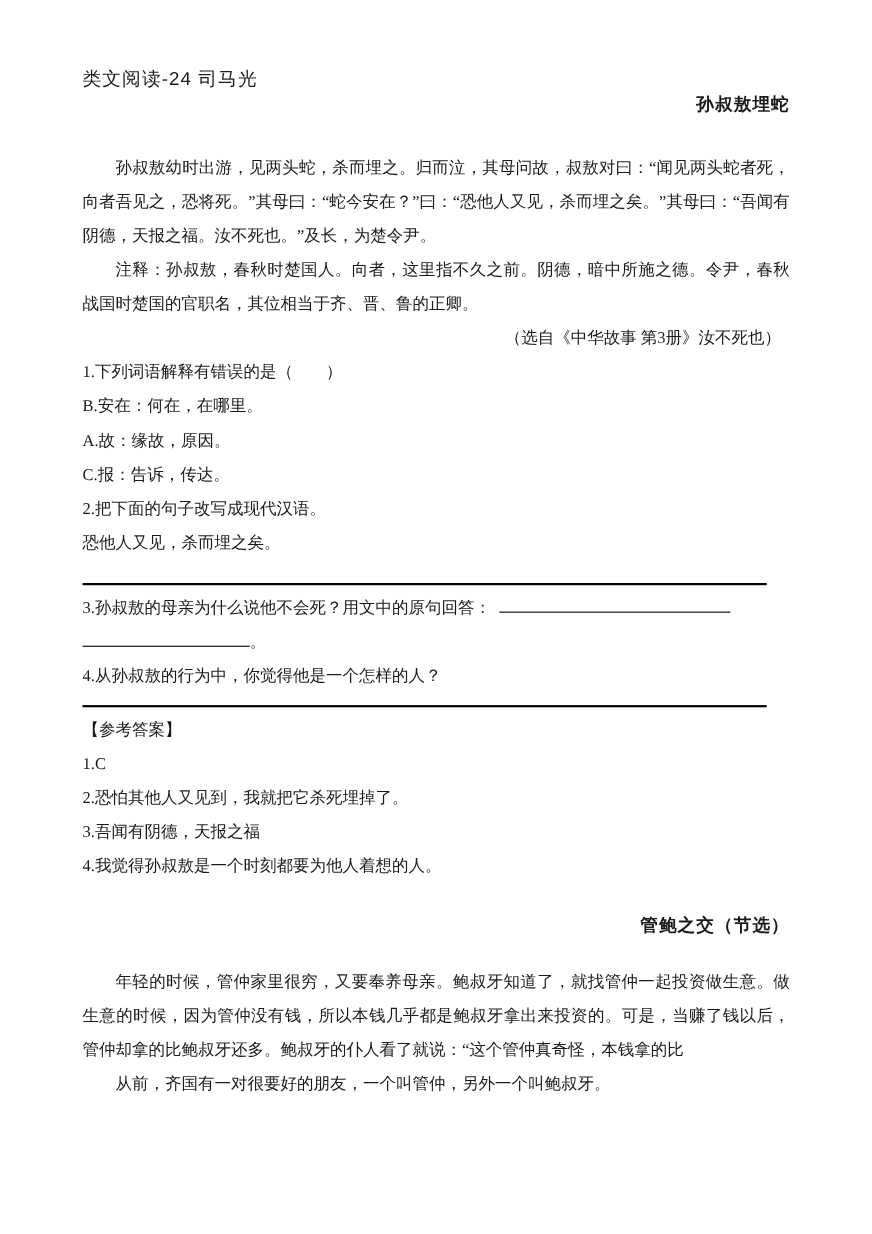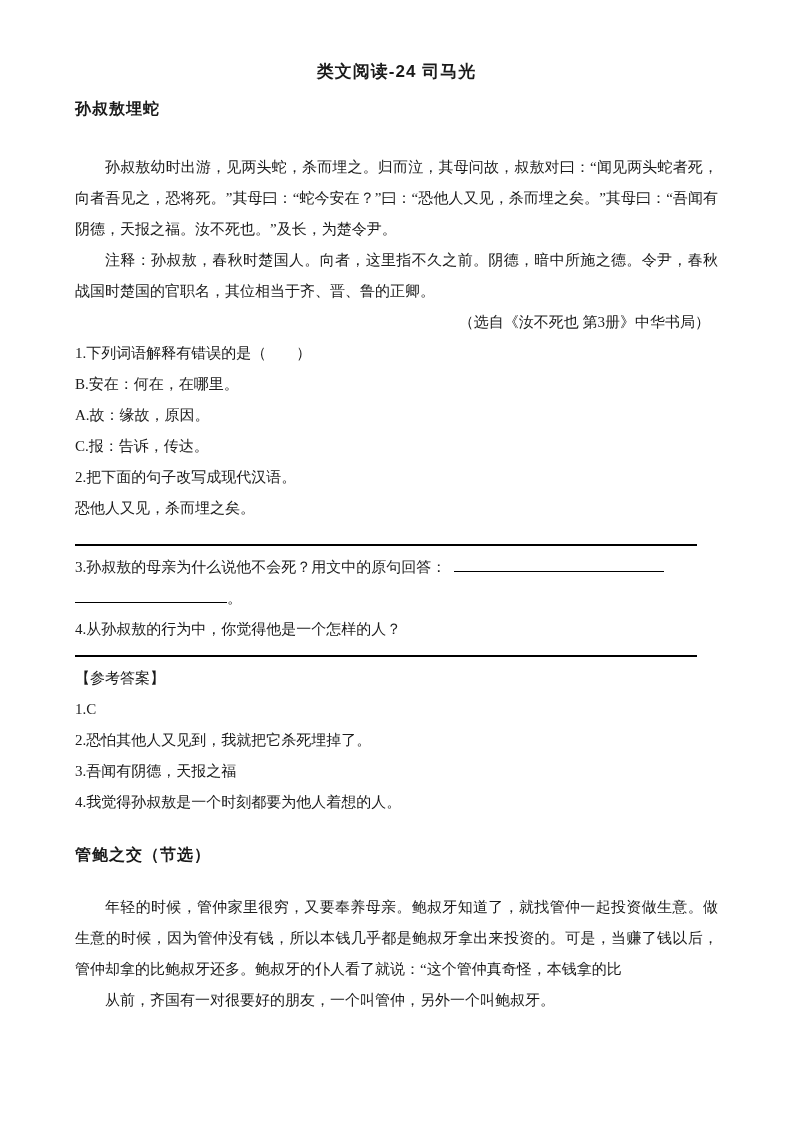--- a/index.html
+++ b/index.html
@@ -13,31 +13,30 @@
     color: #1a1a1a;
   }
   .doc {
     padding: 60px 75px 0 75px;
     width: 793px;
     height: 1122px;
   }
   .doc-title {
     font-family: "Liberation Sans", "DejaVu Sans", sans-serif;
     font-size: 17px;
-    font-weight: bold;
-    text-align: center;
+    font-weight: normal;
+    text-align: left;
     line-height: 24px;
-    margin-bottom: 14px;
     letter-spacing: 1px;
   }
   .section-title {
-    font-family: Liberation Mono, monospace;
+    font-family: Liberation Sans, sans-serif;
     font-size: 16px;
     font-weight: bold;
-    text-align: left;
+    text-align: right;
     line-height: 24px;
     margin-bottom: 30px;
     letter-spacing: 1px;
   }
   .section-title.second {
     margin-top: 26px;
     margin-bottom: 24px;
   }
   p {
     font-size: 15px;
@@ -78,21 +77,21 @@
 <div class="doc">
 
   <h1 class="doc-title">类文阅读-24 司马光</h1>
 
   <h2 class="section-title">孙叔敖埋蛇</h2>
 
   <p class="indent">孙叔敖幼时出游，见两头蛇，杀而埋之。归而泣，其母问故，叔敖对曰：“闻见两头蛇者死，向者吾见之，恐将死。”其母曰：“蛇今安在？”曰：“恐他人又见，杀而埋之矣。”其母曰：“吾闻有阴德，天报之福。汝不死也。”及长，为楚令尹。</p>
 
   <p class="indent">注释：孙叔敖，春秋时楚国人。向者，这里指不久之前。阴德，暗中所施之德。令尹，春秋战国时楚国的官职名，其位相当于齐、晋、鲁的正卿。</p>
 
-  <p class="source-line">（选自《汝不死也 第3册》中华书局）</p>
+  <p class="source-line">（选自《中华故事 第3册》汝不死也）</p>
 
   <p>1.下列词语解释有错误的是（　　）</p>
 
   <p>B.安在：何在，在哪里。</p>
 
   <p>A.故：缘故，原因。</p>
 
   <p>C.报：告诉，传达。</p>
 
   <p>2.把下面的句子改写成现代汉语。</p>

